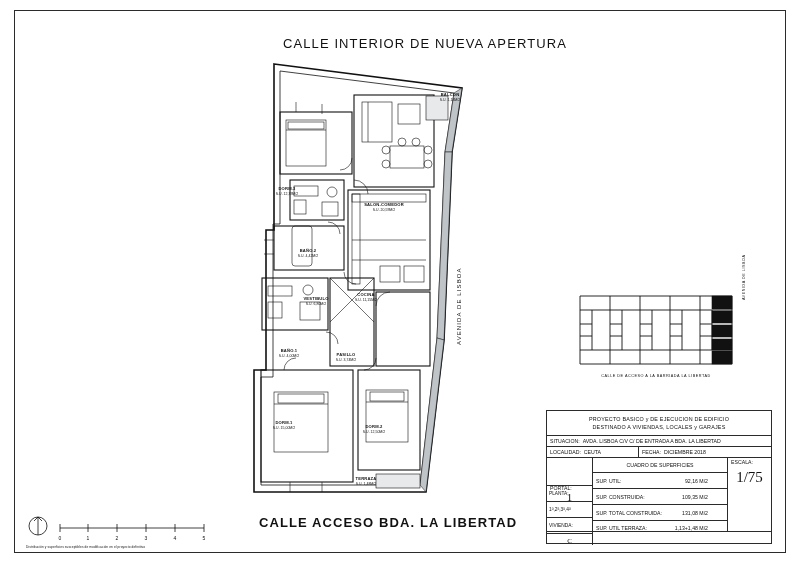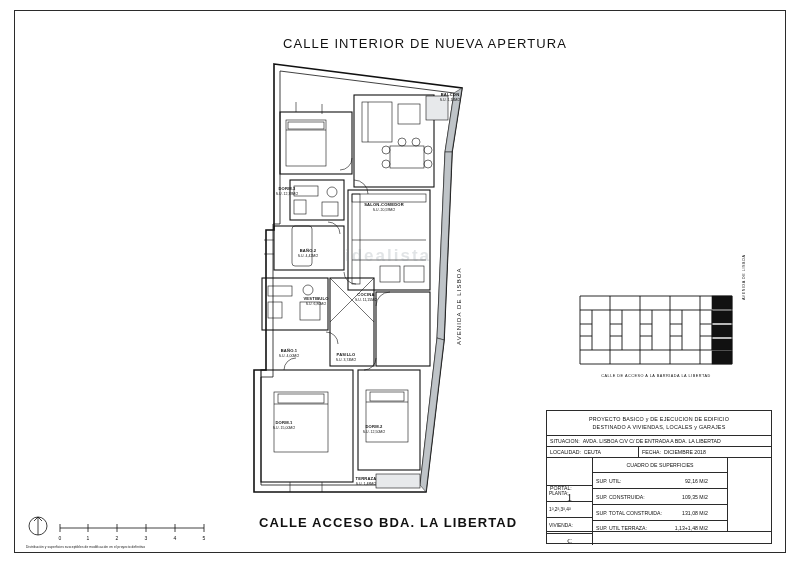--- a/index.html
+++ b/index.html
@@ -357,21 +357,20 @@
   </div>
   <div class="room" style="left:342px; top:476px; width:48px;">
     <b>TERRAZA</b><br>
     <span>S.U. 1,48M/2</span>
   </div>
   <div class="room" style="left:430px; top:92px; width:40px;">
     <b>BALCON</b><br>
     <span>S.U. 1,13M/2</span>
   </div>
 
-  <div class="watermark">idealista</div>
 
   <div id="blockdiag">
     <svg viewBox="0 0 200 100" width="200" height="100">
       <g stroke="#111" stroke-width="0.9" fill="none">
         <path d="M24,16 L176,16 L176,84 L24,84 Z"></path>
 
         <path d="M24,30 L176,30"></path>
         <path d="M24,70 L176,70"></path>
         <path d="M54,16 L54,84"></path>
         <path d="M84,16 L84,84"></path>
@@ -442,20 +441,24 @@
         <div style="height:15px; border-bottom:1px solid #2b2b2b; display:flex; align-items:center; justify-content:space-between; padding:0 3px;">
           <span>SUP. TOTAL CONSTRUIDA:</span>
           <span style="padding-right:16px;">131,08 M/2</span>
         </div>
         <div style="height:14px; display:flex; align-items:center; justify-content:space-between; padding:0 3px;">
           <span>SUP. UTIL TERRAZA:</span>
           <span style="padding-right:16px;">1,13+1,48 M/2</span>
         </div>
       </div>
 
+      <div class="cell col-escala escala-c">
+        <div class="esc-top">ESCALA:</div>
+        <div class="esc-big">1/75</div>
+      </div>
     </div>
 
     <div style="position:absolute; left:0; top:60px; width:46px; height:74px; box-sizing:border-box; border-right:1px solid #2b2b2b; pointer-events:none;">
       <div style="height:14px;"></div>
       <div style="height:15px; border-top:1px solid #2b2b2b; display:flex; align-items:center; padding:0 2px; font-size:4.8px;">PLANTA:</div>
       <div style="height:15px; border-top:1px solid #2b2b2b; display:flex; align-items:center; padding:0 2px; font-size:4.8px;">1ª,2ª,3ª,4ª</div>
       <div style="height:15px; border-top:1px solid #2b2b2b; display:flex; align-items:center; padding:0 2px; font-size:4.8px;">VIVIENDA:</div>
       <div style="height:14px; border-top:1px solid #2b2b2b; display:flex; align-items:center; justify-content:center; font-size:7px; font-family:'Liberation Serif',serif;">C</div>
     </div>
   </div>

